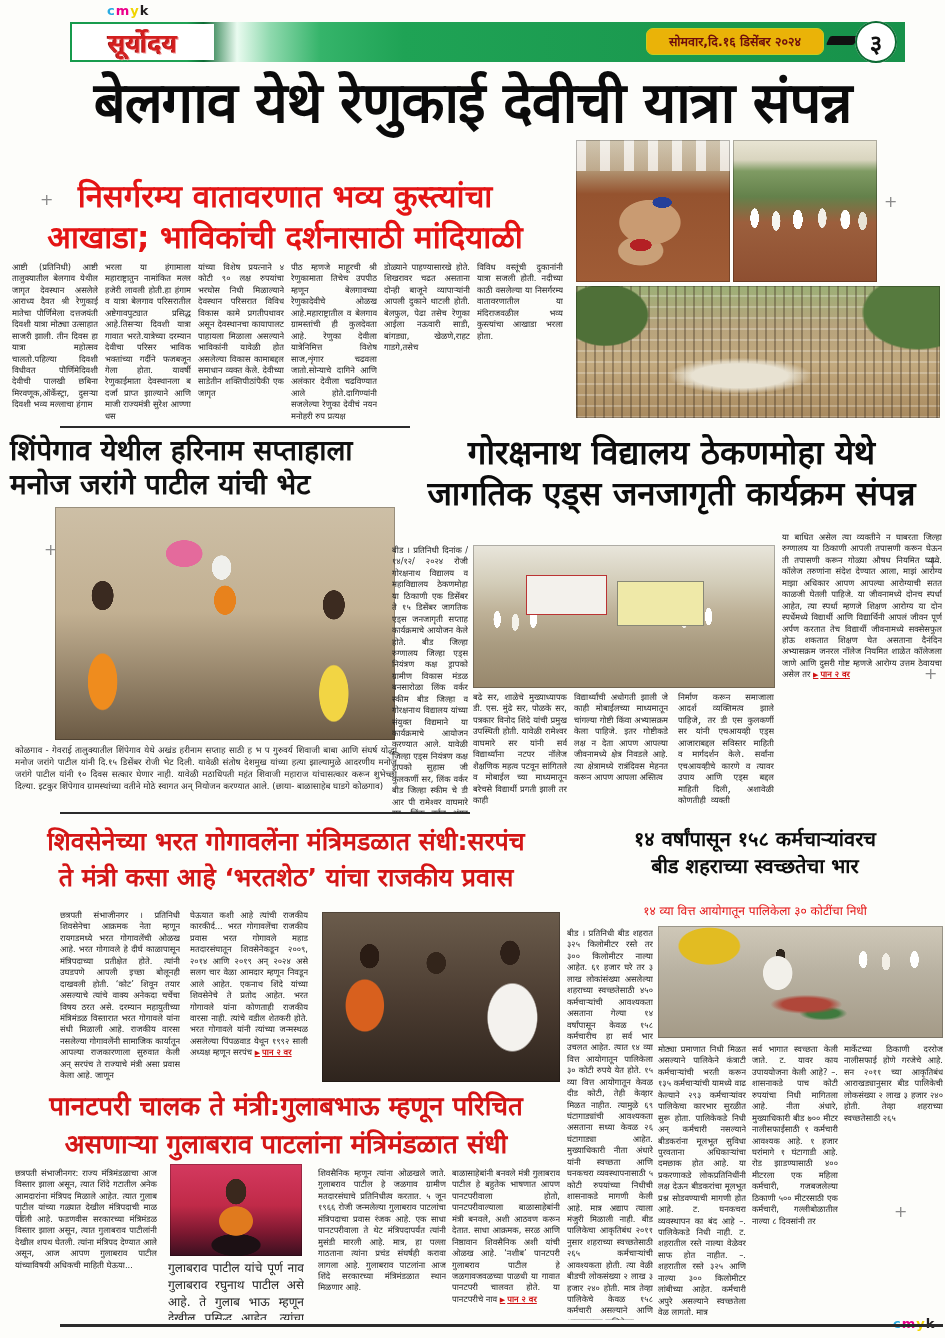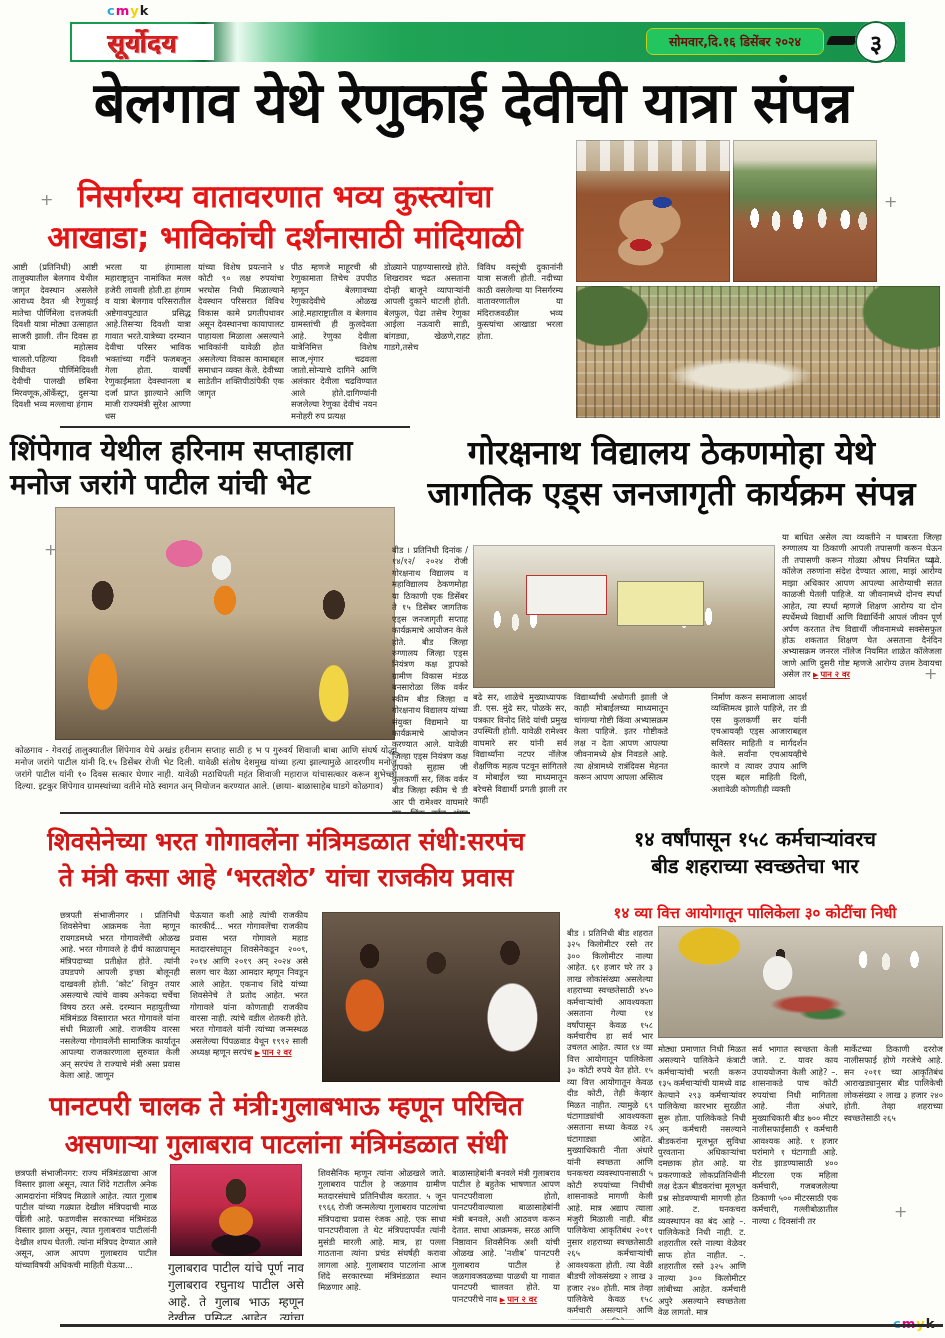--- a/index.html
+++ b/index.html
@@ -10,35 +10,35 @@
   
   .cmyk{font-size:13px;font-weight:bold;letter-spacing:1px;}
   .cmyk .c{color:#29abe2}.cmyk .m{color:#ec008c}.cmyk .y{color:#f0d400}.cmyk .k{color:#231f20}
   .cropmark{color:#8a8a8a;font-size:16px;font-weight:normal;}
 
   
   .banner{left:70px;top:22px;width:835px;height:40px;
     background:linear-gradient(90deg,#169a4c 0%,#1fa355 14%,#0c6b33 16%,#eafbf0 20%,#8fd9ae 24%,#35b46a 30%,#1fa355 40%,#17914a 100%);}
   .logobox{left:72px;top:24px;width:142px;height:36px;background:#ffffff;display:flex;align-items:center;justify-content:center;}
   .logotext{font-size:25px;font-weight:bold;color:#d31f1f;text-shadow:1px 1px 0 #f09c9c,-1px 0 0 #9e1212;letter-spacing:1px;}
-  .datepill{left:646px;top:28px;width:176px;height:25px;background:#22c55e;border:1px solid #c8cd1e;border-radius:7px;
+  .datepill{left:646px;top:28px;width:176px;height:25px;background:#eab308;border:1px solid #c8cd1e;border-radius:7px;
     display:flex;align-items:center;justify-content:center;font-size:12.5px;font-weight:bold;color:#6e0d0d;}
   .penicon{left:828px;top:36px;width:28px;height:9px;background:#111;border-radius:2px;transform:skewX(-25deg);}
   .pagecircle{left:855px;top:21px;width:42px;height:42px;background:#ffffff;border-radius:50%;
     display:flex;align-items:center;justify-content:center;font-size:24px;font-weight:bold;color:#111;box-shadow:0 0 0 2px #0c6b33 inset;}
 
   
   .h-main{left:0;top:74px;width:945px;text-align:center;font-size:56px;font-weight:bold;color:#0b0b0b;
     line-height:1.05;letter-spacing:-1px;white-space:nowrap;}
   .h-red-sub{left:10px;top:176px;width:550px;text-align:center;font-size:31px;font-weight:bold;color:#e41414;line-height:1.32;}
   .h-jarange{left:10px;top:434px;width:390px;font-size:28px;font-weight:bold;color:#111;line-height:1.2;}
   .h-aids{left:398px;top:432px;width:547px;text-align:center;font-size:33px;font-weight:bold;color:#0c0c0c;line-height:1.25;}
   .h-gog{left:10px;top:824px;width:552px;text-align:center;font-size:25px;font-weight:bold;color:#d41616;line-height:1.45;}
   .h-beed{left:565px;top:826px;width:380px;text-align:center;font-size:20px;font-weight:bold;color:#0c0c0c;line-height:1.35;}
-  .h-beed-sub{left:565px;top:902px;width:380px;text-align:center;font-size:15px;font-weight:bold;color:#e41414;}
+  .h-beed-sub{left:565px;top:902px;width:380px;text-align:center;font-size:12px;font-weight:normal;color:#e41414;}
   .h-gulab{left:10px;top:1088px;width:552px;text-align:center;font-size:26px;font-weight:bold;color:#d41616;line-height:1.45;}
 
   
   .body-txt{font-size:8.3px;line-height:1.38;text-align:justify;color:#262626;overflow:hidden;}
   .caption-txt{font-size:8.6px;line-height:1.4;text-align:justify;color:#262626;overflow:hidden;}
   .cont{color:#d01414;font-weight:bold;text-decoration:underline;white-space:nowrap;}
   .cont::before{content:"\25B6";font-size:7px;margin-right:2px;color:#d01414;}
 
   .rule{background:#2b2b2b;}
 
@@ -165,21 +165,21 @@
     <div>गोरक्षनाथ विद्यालय ठेकणमोहा येथे</div>
     <div>जागतिक एड्स जनजागृती कार्यक्रम संपन्न</div>
   </div>
   <div class="abs photo ph-aids" style="left:473px;top:545px;width:302px;height:143px;">
     <div class="abs banner-a"></div>
     <div class="abs banner-b"></div>
   </div>
   <div class="abs body-txt" style="left:392px;top:545px;width:76px;height:268px;">बीड । प्रतिनिधी दिनांक /१४/१२/ २०२४ रोजी गोरक्षनाथ विद्यालय व महाविद्यालय ठेकणमोहा या ठिकाणी एक डिसेंबर ते १५ डिसेंबर जागतिक एड्स जनजागृती सप्ताह कार्यक्रमाचे आयोजन केले होते. बीड जिल्हा रुग्णालय जिल्हा एड्स नियंत्रण कक्ष ड्रापको ग्रामीण विकास मंडळ बनसारोळा लिंक वर्कर स्कीम बीड जिल्हा व गोरक्षनाथ विद्यालय यांच्या संयुक्त विद्यमाने या कार्यक्रमाचे आयोजन करण्यात आले. यावेळी जिल्हा एड्स नियंत्रण कक्ष ड्रापको सुहास जी कुलकर्णी सर, लिंक वर्कर बीड जिल्हा स्कीम चे डी आर पी रामेश्वर वाघमारे सर, लिंक वर्कर अंगद खवले, संस्थेचे सचिव सोमनाथ बढे सर, संस्थेचे सहसचिव संजय</div>
   <div class="abs body-txt" style="left:473px;top:692px;width:94px;height:120px;">बढे सर, शाळेचे मुख्याध्यापक डी. एस. मुंढे सर, पोळके सर, पत्रकार विनोद शिंदे यांची प्रमुख उपस्थिती होती. यावेळी रामेश्वर वाघमारे सर यांनी सर्व विद्यार्थ्यांना नटपर नॉलेज शैक्षणिक महत्व पटवून सांगितले व मोबाईल च्या माध्यमातून बरेचसे विद्यार्थी प्रगती झाली तर काही</div>
   <div class="abs body-txt" style="left:574px;top:692px;width:94px;height:120px;">विद्यार्थ्यांची अधोगती झाली जे काही मोबाईलच्या माध्यमातून चांगल्या गोष्टी किंवा अभ्यासक्रम केला पाहिजे. इतर गोष्टीकडे लक्ष न देता आपण आपल्या जीवनामध्ये क्षेत्र निवडले आहे. त्या क्षेत्रामध्ये रात्रंदिवस मेहनत करून आपण आपला अस्तित्व</div>
-  <div class="abs body-txt" style="left:711px;top:692px;width:96px;height:120px;">निर्माण करून समाजाला आदर्श व्यक्तिमत्व झाले पाहिजे, तर डी एस कुलकर्णी सर यांनी एचआयव्ही एड्स आजाराबद्दल सविस्तर माहिती व मार्गदर्शन केले. सर्वांना एचआयव्हीचे कारणे व त्यावर उपाय आणि एड्स बद्दल माहिती दिली, अशावेळी कोणतीही व्यक्ती</div>
+  <div class="abs body-txt" style="left:678px;top:692px;width:96px;height:120px;font-family:Liberation Mono, monospace;">निर्माण करून समाजाला आदर्श व्यक्तिमत्व झाले पाहिजे, तर डी एस कुलकर्णी सर यांनी एचआयव्ही एड्स आजाराबद्दल सविस्तर माहिती व मार्गदर्शन केले. सर्वांना एचआयव्हीचे कारणे व त्यावर उपाय आणि एड्स बद्दल माहिती दिली, अशावेळी कोणतीही व्यक्ती</div>
   <div class="abs body-txt" style="left:782px;top:532px;width:160px;height:282px;"><span>या बाधित असेल त्या व्यक्तीने न घाबरता जिल्हा रुग्णालय या ठिकाणी आपली तपासणी करून घेऊन ती तपासणी करून गोळ्या औषध नियमित घ्यावे. कॉलेज तरुणांना संदेश देण्यात आला, माझं आरोग्य माझा अधिकार आपण आपल्या आरोग्याची सतत काळजी घेतली पाहिजे. या जीवनामध्ये दोनच स्पर्धा आहेत, त्या स्पर्धा म्हणजे शिक्षण आरोग्य या दोन स्पर्धेमध्ये विद्यार्थी आणि विद्यार्थिनी आपलं जीवन पूर्ण अर्पण करतात तेच विद्यार्थी जीवनामध्ये सक्सेसफुल होऊ शकतात शिक्षण घेत असताना दैनंदिन अभ्यासक्रम जनरल नॉलेज नियमित शाळेत कॉलेजला जाणे आणि दुसरी गोष्ट म्हणजे आरोग्य उत्तम ठेवायचा असेल तर </span><span class="cont">पान २ वर</span></div>
 
   <div class="abs h-gog">
     <div>शिवसेनेच्या भरत गोगावलेंना मंत्रिमडळात संधी:सरपंच</div>
     <div>ते मंत्री कसा आहे ‘भरतशेठ’ यांचा राजकीय प्रवास</div>
   </div>
   <div class="abs body-txt" style="left:60px;top:910px;width:120px;height:172px;">छत्रपती संभाजीनगर । प्रतिनिधी शिवसेनेचा आक्रमक नेता म्हणून रायगडमध्ये भरत गोगावलेंची ओळख आहे. भरत गोगावले हे दीर्घ काळापासून मंत्रिपदाच्या प्रतीक्षेत होते. त्यांनी उघडपणे आपली इच्छा बोलूनही दाखवली होती. ‘कोट’ शिवून तयार असल्याचे त्यांचे वाक्य अनेकदा चर्चेचा विषय ठरत असे. दरम्यान महायुतीच्या मंत्रिमंडळ विस्तारात भरत गोगावले यांना संधी मिळाली आहे. राजकीय वारसा नसलेल्या गोगावलेंनी सामाजिक कार्यातून आपल्या राजकारणाला सुरुवात केली अन् सरपंच ते राज्याचे मंत्री असा प्रवास केला आहे. जाणून</div>
   <div class="abs body-txt" style="left:190px;top:910px;width:118px;height:172px;"><span>घेऊयात कशी आहे त्यांची राजकीय कारकीर्द... भरत गोगावलेंचा राजकीय प्रवास भरत गोगावले महाड मतदारसंघातून शिवसेनेकडून २००९, २०१४ आणि २०१९ अन् २०२४ असे सलग चार वेळा आमदार म्हणून निवडून आले आहेत. एकनाथ शिंदे यांच्या शिवसेनेचे ते प्रतोद आहेत. भरत गोगावले यांना कोणताही राजकीय वारसा नाही. त्यांचे वडील शेतकरी होते. भरत गोगावले यांनी त्यांच्या जन्मस्थळ असलेल्या पिंपळवाड येथून १९९२ साली अध्यक्ष म्हणून सरपंच </span><span class="cont">पान २ वर</span></div>
   <div class="abs photo ph-gog" style="left:322px;top:912px;width:238px;height:170px;"></div>
 

